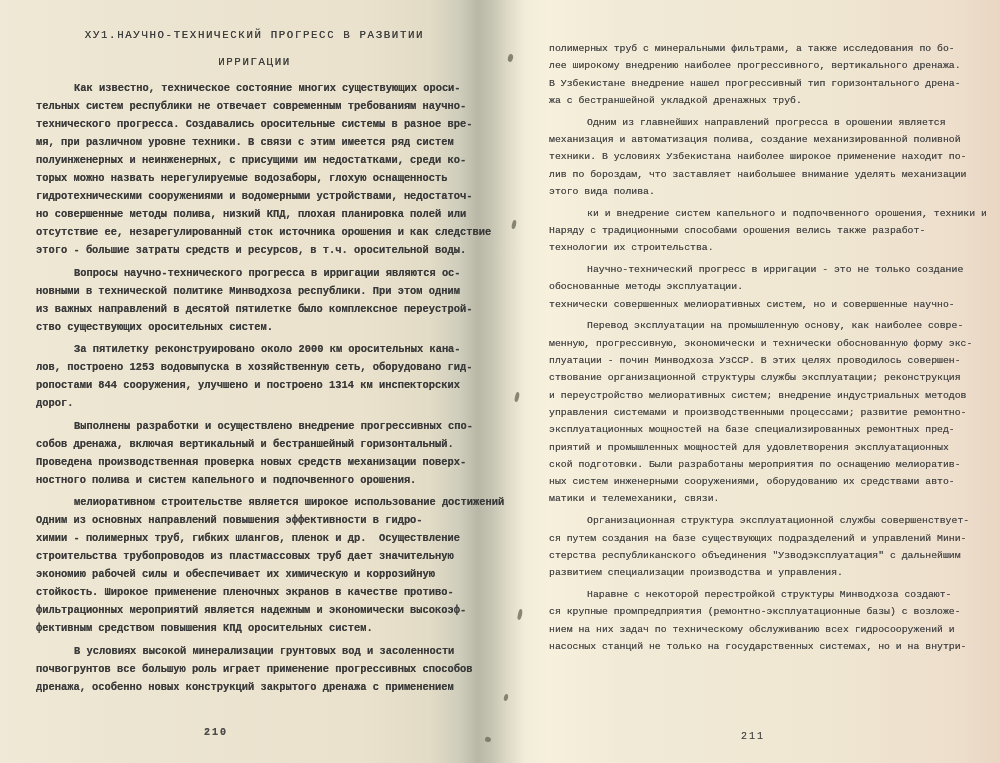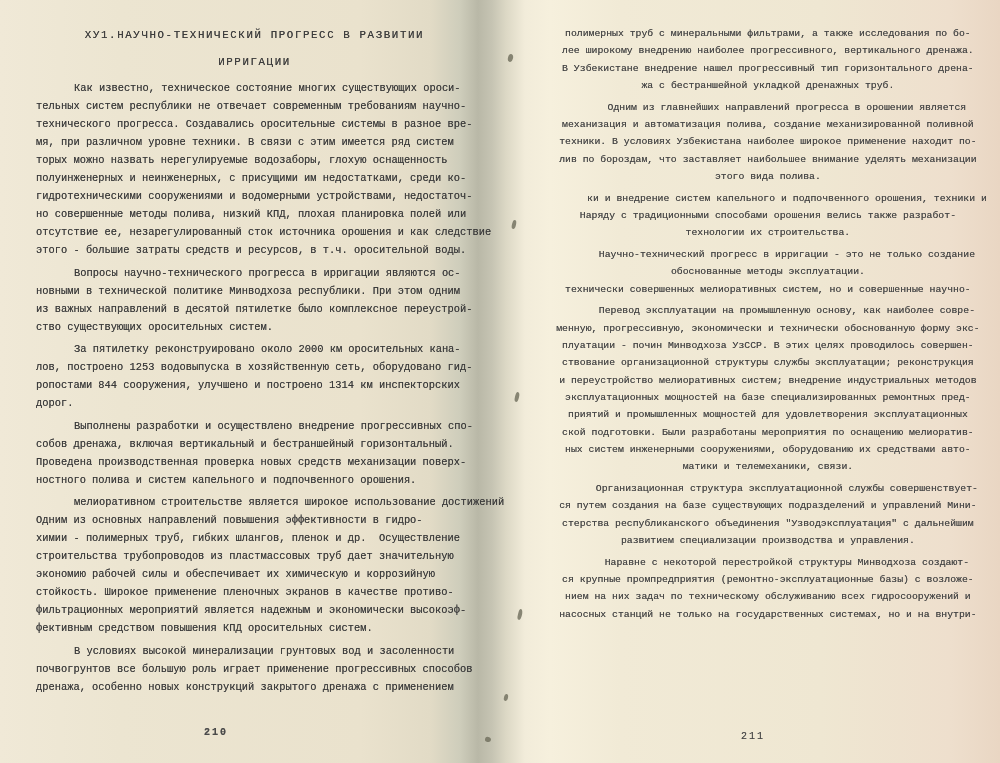--- a/index.html
+++ b/index.html
@@ -15,22 +15,22 @@
     font-family:"Liberation Mono","DejaVu Sans Mono",monospace;
   }
   .page{position:absolute;top:0;height:700px;}
   .page-left{left:36px;width:437px;color:#3a3a3a;font-size:10.4px;}
   .page-right{left:549px;width:420px;color:#474747;font-size:9.8px;}
   .heading{position:absolute;top:22px;left:0;width:100%;text-align:center;
     font-size:10.8px;letter-spacing:1.6px;color:#3c3c3c;
     text-shadow:0 0 .5px rgba(60,60,60,.8);}
   .heading-line{height:27px;line-height:27px;white-space:pre;}
   .body-text{position:absolute;left:0;}
-  .body-left{top:79px;}
-  .body-right{top:25px;text-align:center;}
+  .body-left{top:79px;font-weight:bold;}
+  .body-right{top:40px;}
   .line{white-space:pre;text-shadow:0 0 .5px rgba(70,70,70,.75);}
   .page-left .line{height:18px;line-height:18px;}
   .page-right .line{height:17.3px;line-height:17.3px;}
   .para{margin-bottom:4.5px;}
   .para .line:first-child{text-indent:38px;}
   .para.no-indent .line:first-child{text-indent:0;}
   .pagenum{position:absolute;font-size:10px;letter-spacing:2px;color:#4a4a4a;
     width:120px;text-align:center;text-shadow:0 0 .5px rgba(70,70,70,.7);}
   .pagenum-left{top:727px;left:120px;font-weight:bold;}
   .pagenum-right{top:731px;left:144px;}
@@ -46,22 +46,22 @@
     <div class="heading">
       <div class="heading-line">ХУ1.НАУЧНО-ТЕХНИЧЕСКИЙ ПРОГРЕСС В РАЗВИТИИ</div>
       <div class="heading-line">ИРРИГАЦИИ</div>
     </div>
     <div class="body-text body-left">
         <div class="para">
           <div class="line">Как известно, техническое состояние многих существующих ороси-</div>
           <div class="line">тельных систем республики не отвечает современным требованиям научно-</div>
           <div class="line">технического прогресса. Создавались оросительные системы в разное вре-</div>
           <div class="line">мя, при различном уровне техники. В связи с этим имеется ряд систем</div>
+          <div class="line">полуинженерных и неинженерных, с присущими им недостатками, среди ко-</div>
           <div class="line">торых можно назвать нерегулируемые водозаборы, глохую оснащенность</div>
-          <div class="line">полуинженерных и неинженерных, с присущими им недостатками, среди ко-</div>
           <div class="line">гидротехническими сооружениями и водомерными устройствами, недостаточ-</div>
           <div class="line">но совершенные методы полива, низкий КПД, плохая планировка полей или</div>
           <div class="line">отсутствие ее, незарегулированный сток источника орошения и как следствие</div>
           <div class="line">этого - большие затраты средств и ресурсов, в т.ч. оросительной воды.</div>
         </div>
         <div class="para">
           <div class="line">Вопросы научно-технического прогресса в ирригации являются ос-</div>
           <div class="line">новными в технической политике Минводхоза республики. При этом одним</div>
           <div class="line">из важных направлений в десятой пятилетке было комплексное переустрой-</div>
           <div class="line">ство существующих оросительных систем.</div>
@@ -121,20 +121,21 @@
           <div class="line">Научно-технический прогресс в ирригации - это не только создание</div>
           <div class="line">обоснованные методы эксплуатации.</div>
           <div class="line">технически совершенных мелиоративных систем, но и совершенные научно-</div>
         </div>
         <div class="para">
           <div class="line">Перевод эксплуатации на промышленную основу, как наиболее совре-</div>
           <div class="line">менную, прогрессивную, экономически и технически обоснованную форму экс-</div>
           <div class="line">плуатации - почин Минводхоза УзССР. В этих целях проводилось совершен-</div>
           <div class="line">ствование организационной структуры службы эксплуатации; реконструкция</div>
           <div class="line">и переустройство мелиоративных систем; внедрение индустриальных методов</div>
+          <div class="line">управления системами и производственными процессами; развитие ремонтно-</div>
           <div class="line">эксплуатационных мощностей на базе специализированных ремонтных пред-</div>
           <div class="line">приятий и промышленных мощностей для удовлетворения эксплуатационных</div>
           <div class="line">ской подготовки. Были разработаны мероприятия по оснащению мелиоратив-</div>
           <div class="line">ных систем инженерными сооружениями, оборудованию их средствами авто-</div>
           <div class="line">матики и телемеханики, связи.</div>
         </div>
         <div class="para">
           <div class="line">Организационная структура эксплуатационной службы совершенствует-</div>
           <div class="line">ся путем создания на базе существующих подразделений и управлений Мини-</div>
           <div class="line">стерства республиканского объединения "Узводэксплуатация" с дальнейшим</div>

